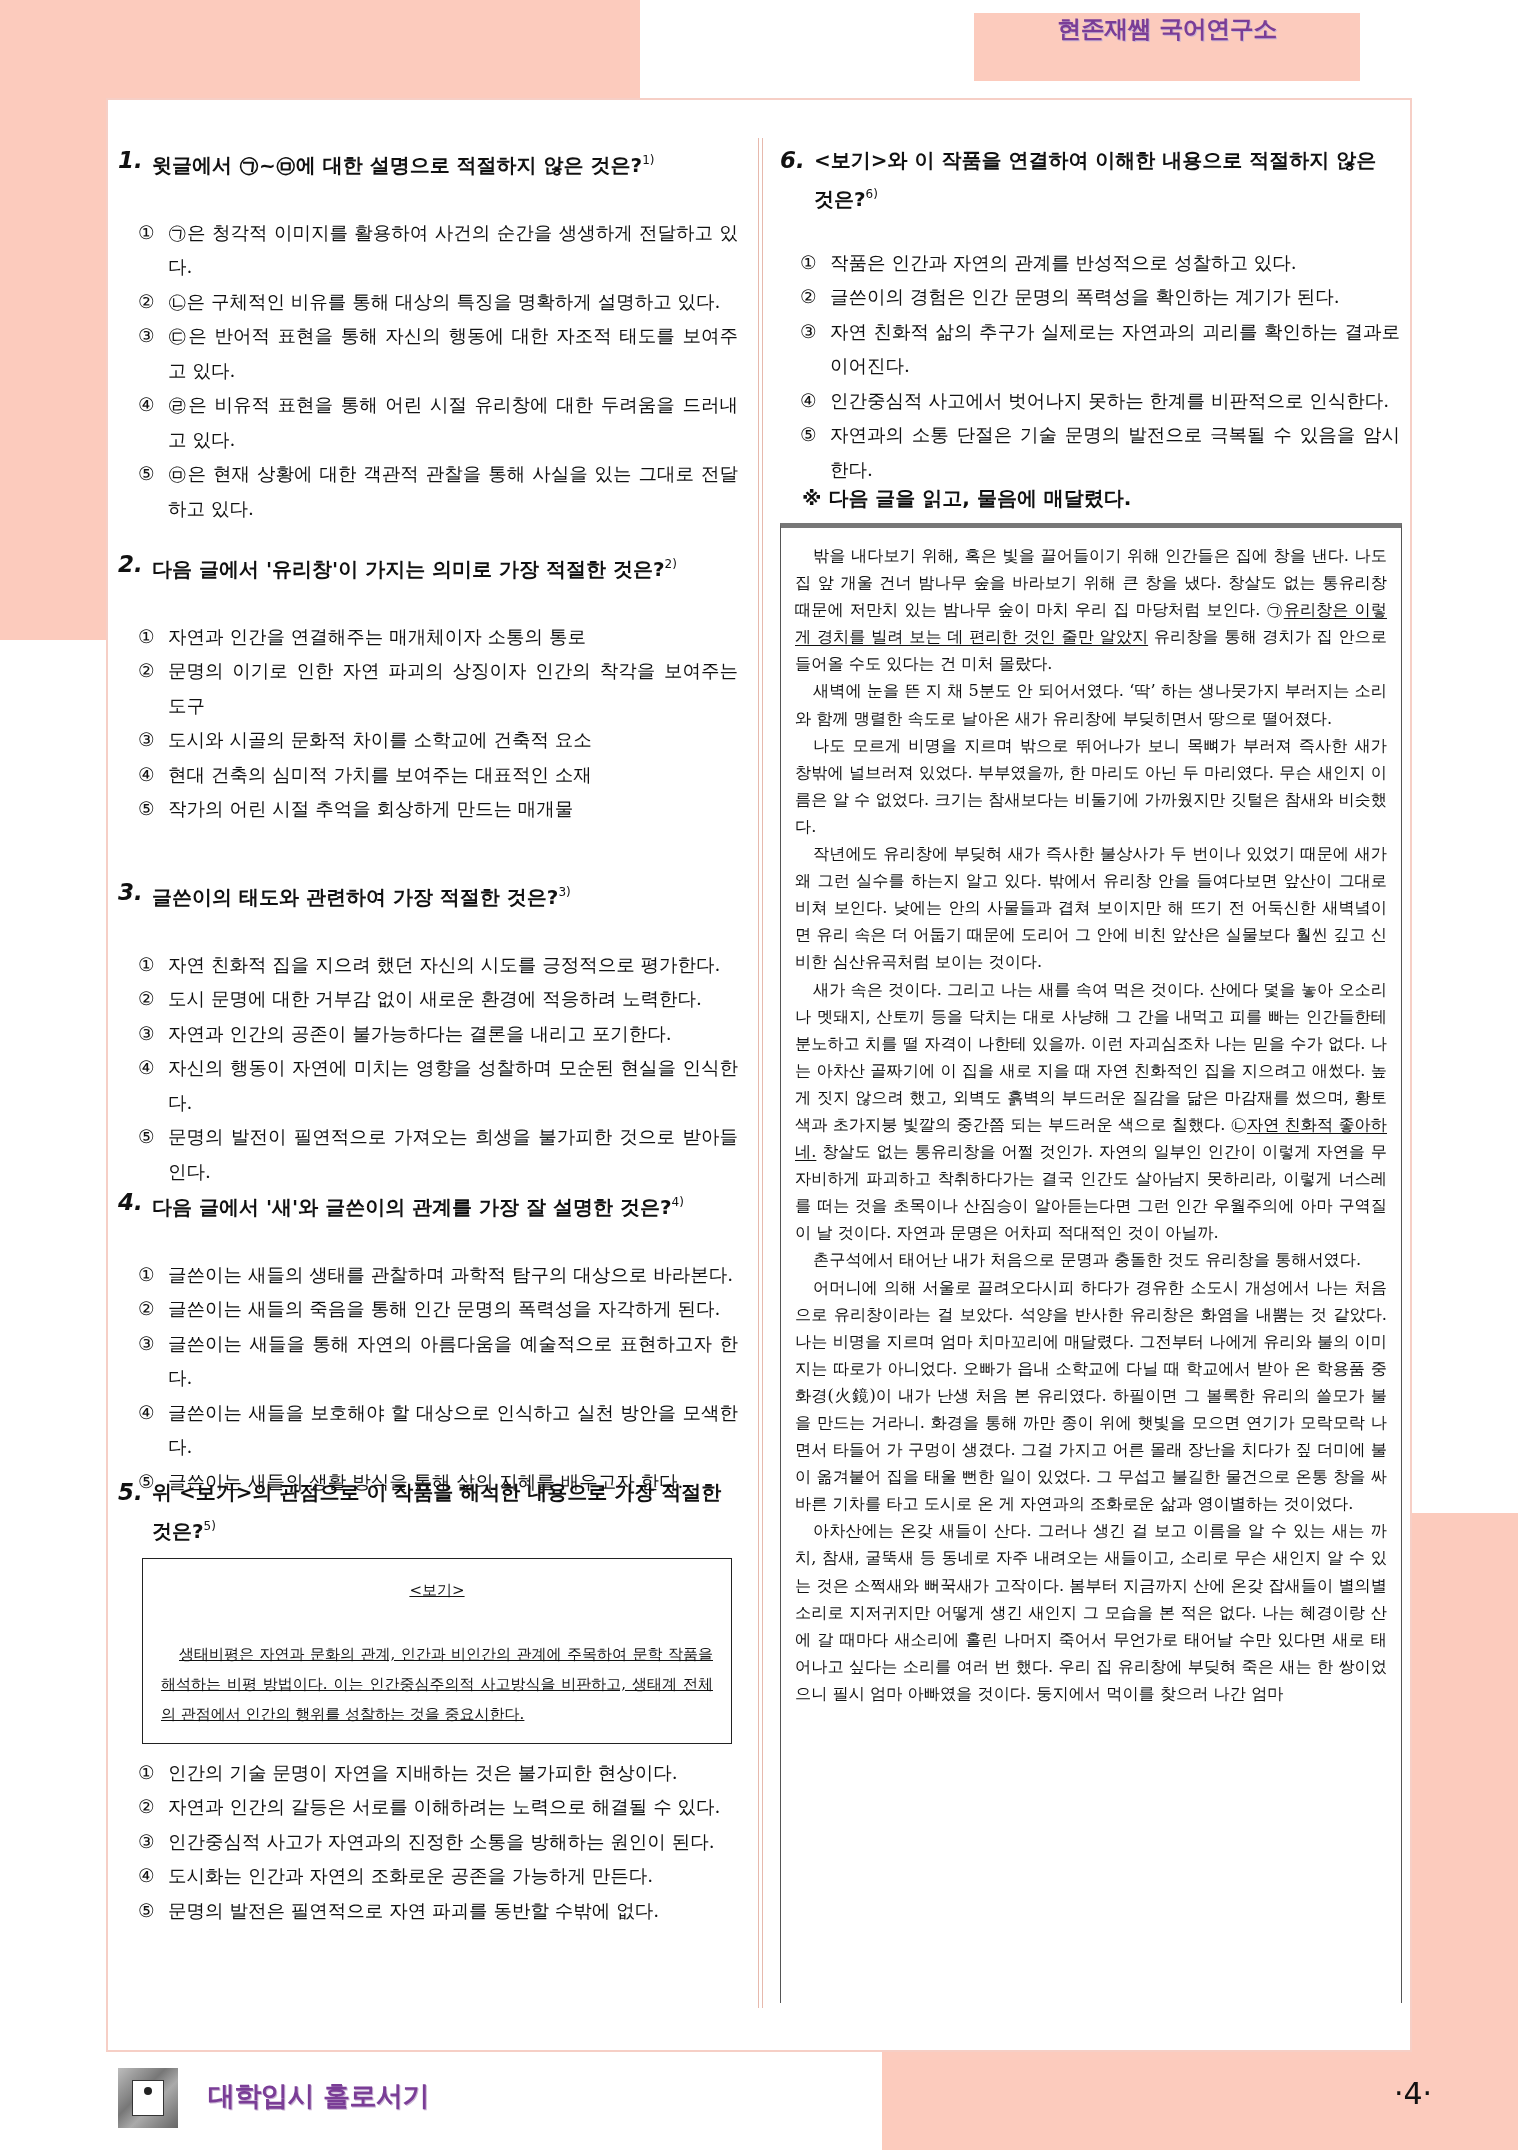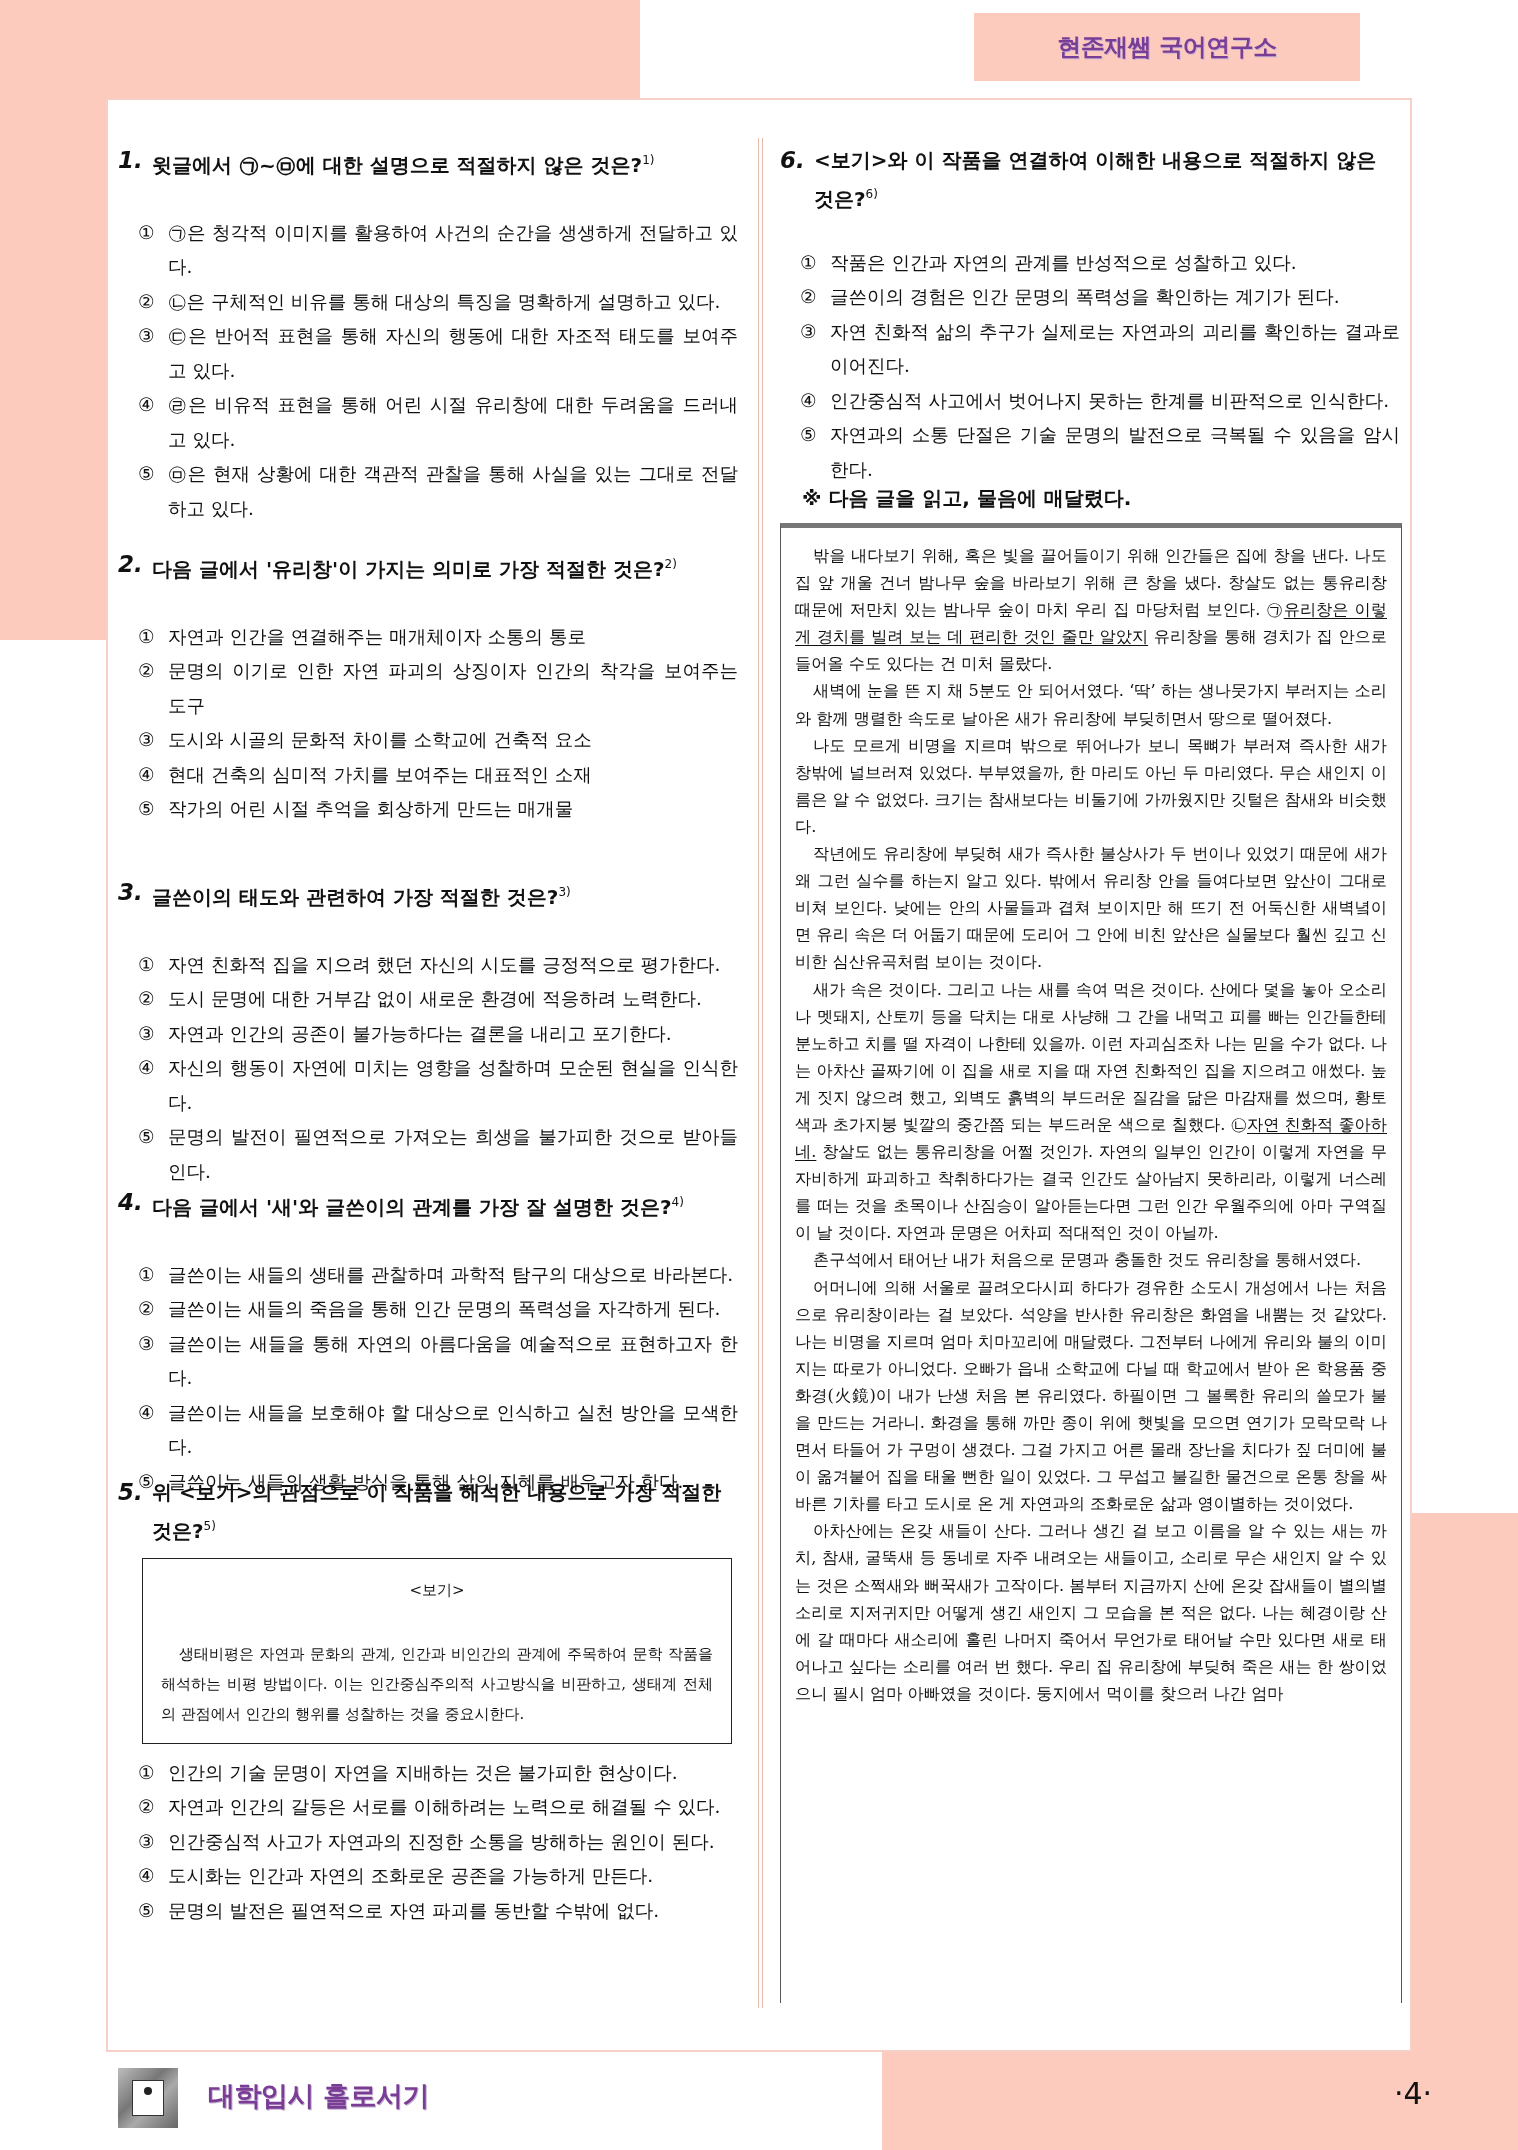--- a/index.html
+++ b/index.html
@@ -9,21 +9,21 @@
     font-family: "DejaVu Sans", "Liberation Sans", sans-serif;
     color: #111;
   }
   .pink { background: #fccbbd; position: absolute; }
   #pink-top-left { left: 0; top: 0; width: 640px; height: 98px; }
   #pink-left-strip { left: 0; top: 0; width: 106px; height: 640px; }
   #pink-right-bottom { left: 882px; top: 1513px; width: 636px; height: 637px; }
 
   .header-badge {
     position: absolute; left: 974px; top: 13px; width: 386px; height: 68px;
-    background: #fccbbd; display: flex; align-items: center; justify-content: center;
+    background: #fccbbd; display: flex; justify-content: center;
   }
   .header-badge span {
     color: #7a3d96; font-weight: bold; font-size: 24px; letter-spacing: -0.5px;
     text-shadow: 1px 1px 0 #c9b3d3;
   }
 
   .frame {
     position: absolute; left: 106px; top: 98px; width: 1306px; height: 1954px;
     background: #ffffff; border: 2px solid #f6cfc6; box-sizing: border-box;
   }
@@ -48,21 +48,21 @@
   .choice {
     font-family: "DejaVu Serif", "Liberation Serif", serif;
     font-size: 18.5px; line-height: 34.5px; text-align: justify;
     padding-left: 30px; position: relative;
   }
   .choice .mark { position: absolute; left: 0; top: 0; }
 
   .bogi {
     margin: 10px 0 12px 24px; width: 590px; border: 1.5px solid #222;
     padding: 16px 18px 14px 18px; box-sizing: border-box;
-    font-family: "DejaVu Serif", "Liberation Serif", serif; font-size: 15px; line-height: 30px;
+    font-family: "DejaVu Serif", "Liberation Serif", serif; font-size: 15px; line-height: 30px; text-decoration: underline;
   }
   .bogi .bogi-title { text-align: center; }
   .bogi .bogi-body { text-indent: 18px; text-align: justify; margin-top: 34px; }
 
   .instruction {
     font-weight: bold; font-size: 20px; line-height: 34px; padding-left: 22px; margin: 0;
   }
 
   .passage {
     margin-top: 8px; width: 622px; border: 1.5px solid #555; border-top: 5px solid #777;

